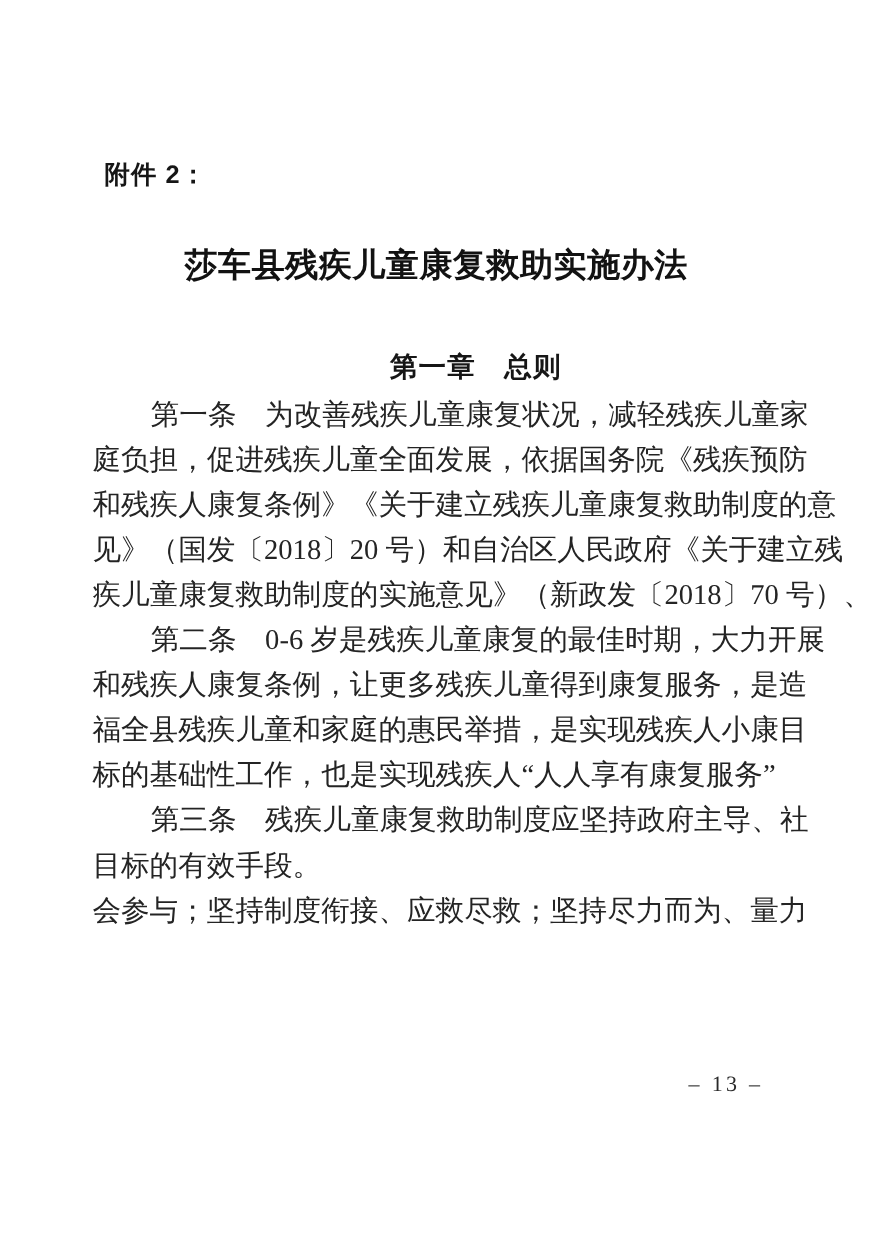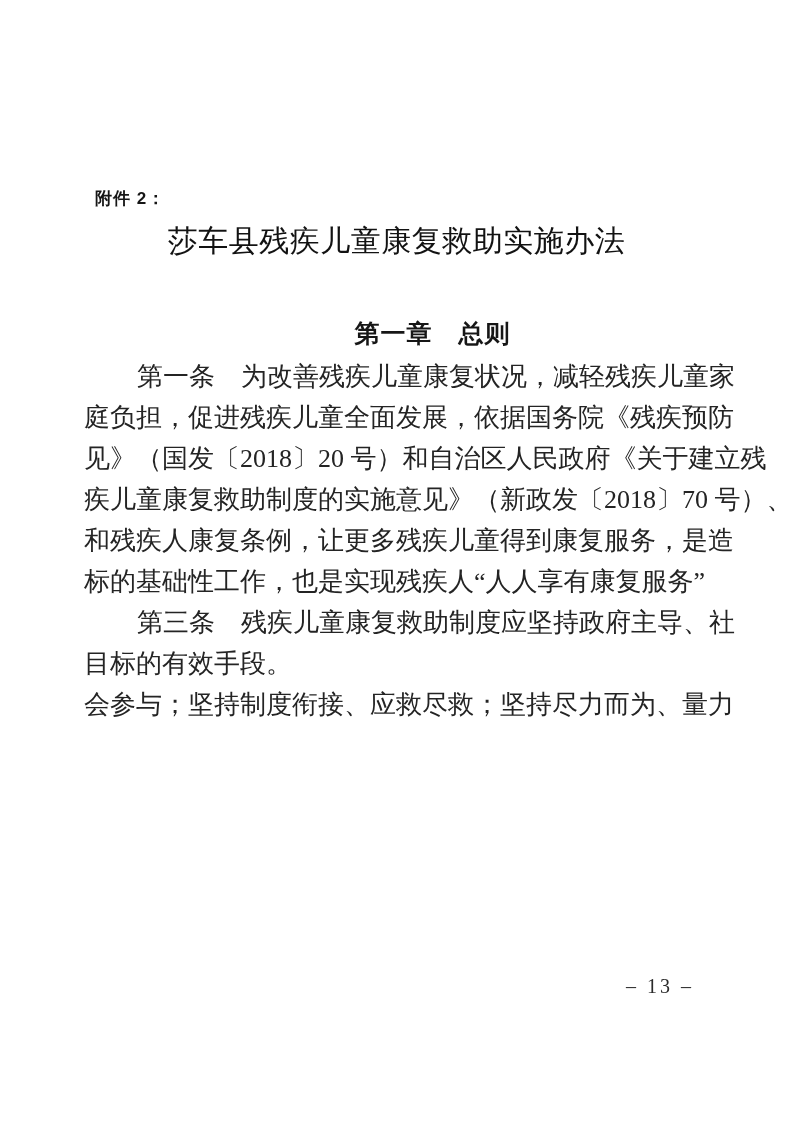--- a/index.html
+++ b/index.html
@@ -14,34 +14,33 @@
     background: #ffffff;
     color: #1d1d1d;
     overflow: hidden;
   }
   .attachment {
     position: absolute;
     left: 95px;
     top: 143px;
     font-family: "Liberation Sans", "DejaVu Sans", sans-serif;
     font-weight: bold;
-    font-size: 17px;
+    font-size: 23px;
     letter-spacing: 1px;
     color: #161616;
-    margin-top: 44px;
   }
   .doc-title {
     position: absolute;
     left: 0;
     top: 221px;
     width: 100%;
     margin: 0;
     text-align: center;
     font-family: "Liberation Serif", "DejaVu Serif", serif;
-    font-weight: normal;
+    font-weight: bold;
     font-size: 30px;
     letter-spacing: 0.5px;
     color: #121212;
   }
   .chapter {
     position: absolute;
     left: 0;
     top: 317px;
     width: 100%;
     margin: 0;
@@ -93,23 +92,26 @@
 
   <div class="attachment">附件 2：</div>
 
   <h1 class="doc-title">莎车县残疾儿童康复救助实施办法</h1>
 
   <h2 class="chapter">第一章　总则</h2>
 
   <div class="body-text">
     <div class="line indent">第一条　为改善残疾儿童康复状况，减轻残疾儿童家</div>
     <div class="line">庭负担，促进残疾儿童全面发展，依据国务院《残疾预防</div>
+    <div class="line">和残疾人康复条例》《关于建立残疾儿童康复救助制度的意</div>
     <div class="line">见》（国发〔2018〕20 号）和自治区人民政府《关于建立残</div>
     <div class="line">疾儿童康复救助制度的实施意见》（新政发〔2018〕70 号）、</div>
+    <div class="line indent">第二条　0-6 岁是残疾儿童康复的最佳时期，大力开展</div>
     <div class="line">和残疾人康复条例，让更多残疾儿童得到康复服务，是造</div>
+    <div class="line">福全县残疾儿童和家庭的惠民举措，是实现残疾人小康目</div>
     <div class="line">标的基础性工作，也是实现残疾人“人人享有康复服务”</div>
     <div class="line indent">第三条　残疾儿童康复救助制度应坚持政府主导、社</div>
     <div class="line end">目标的有效手段。</div>
     <div class="line">会参与；坚持制度衔接、应救尽救；坚持尽力而为、量力</div>
   </div>
 
   <div class="pageno">– 13 –</div>
 
 </div>
 

